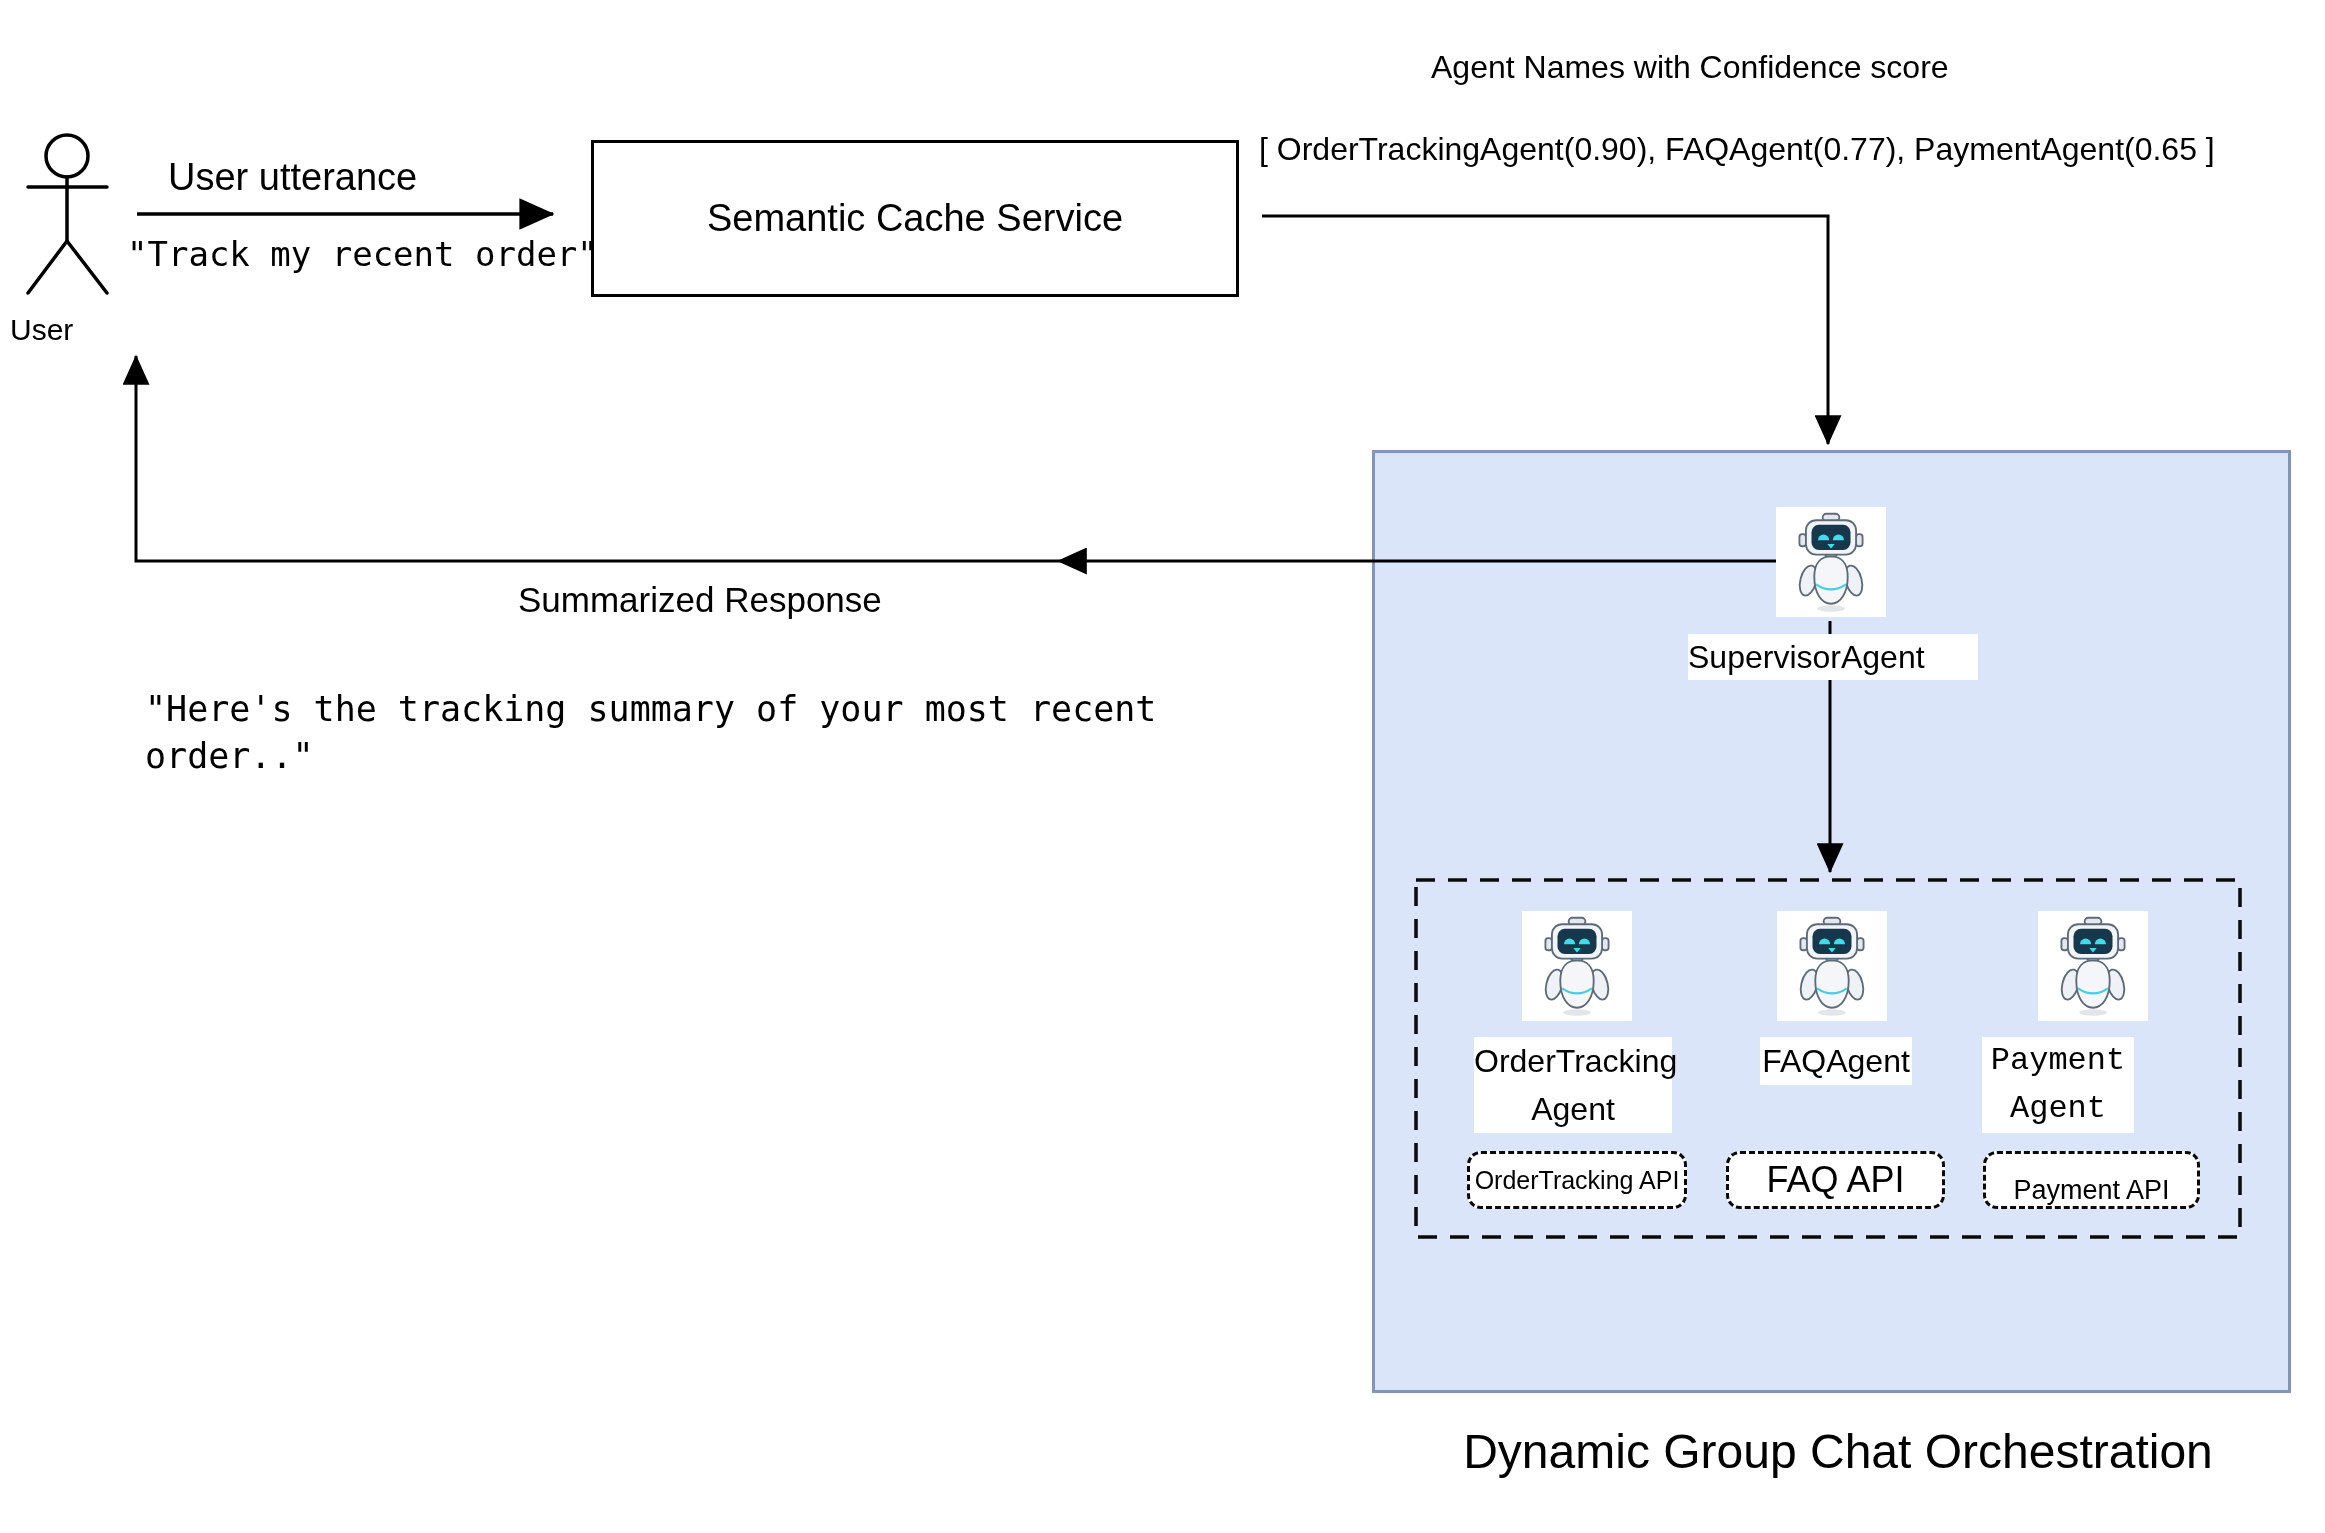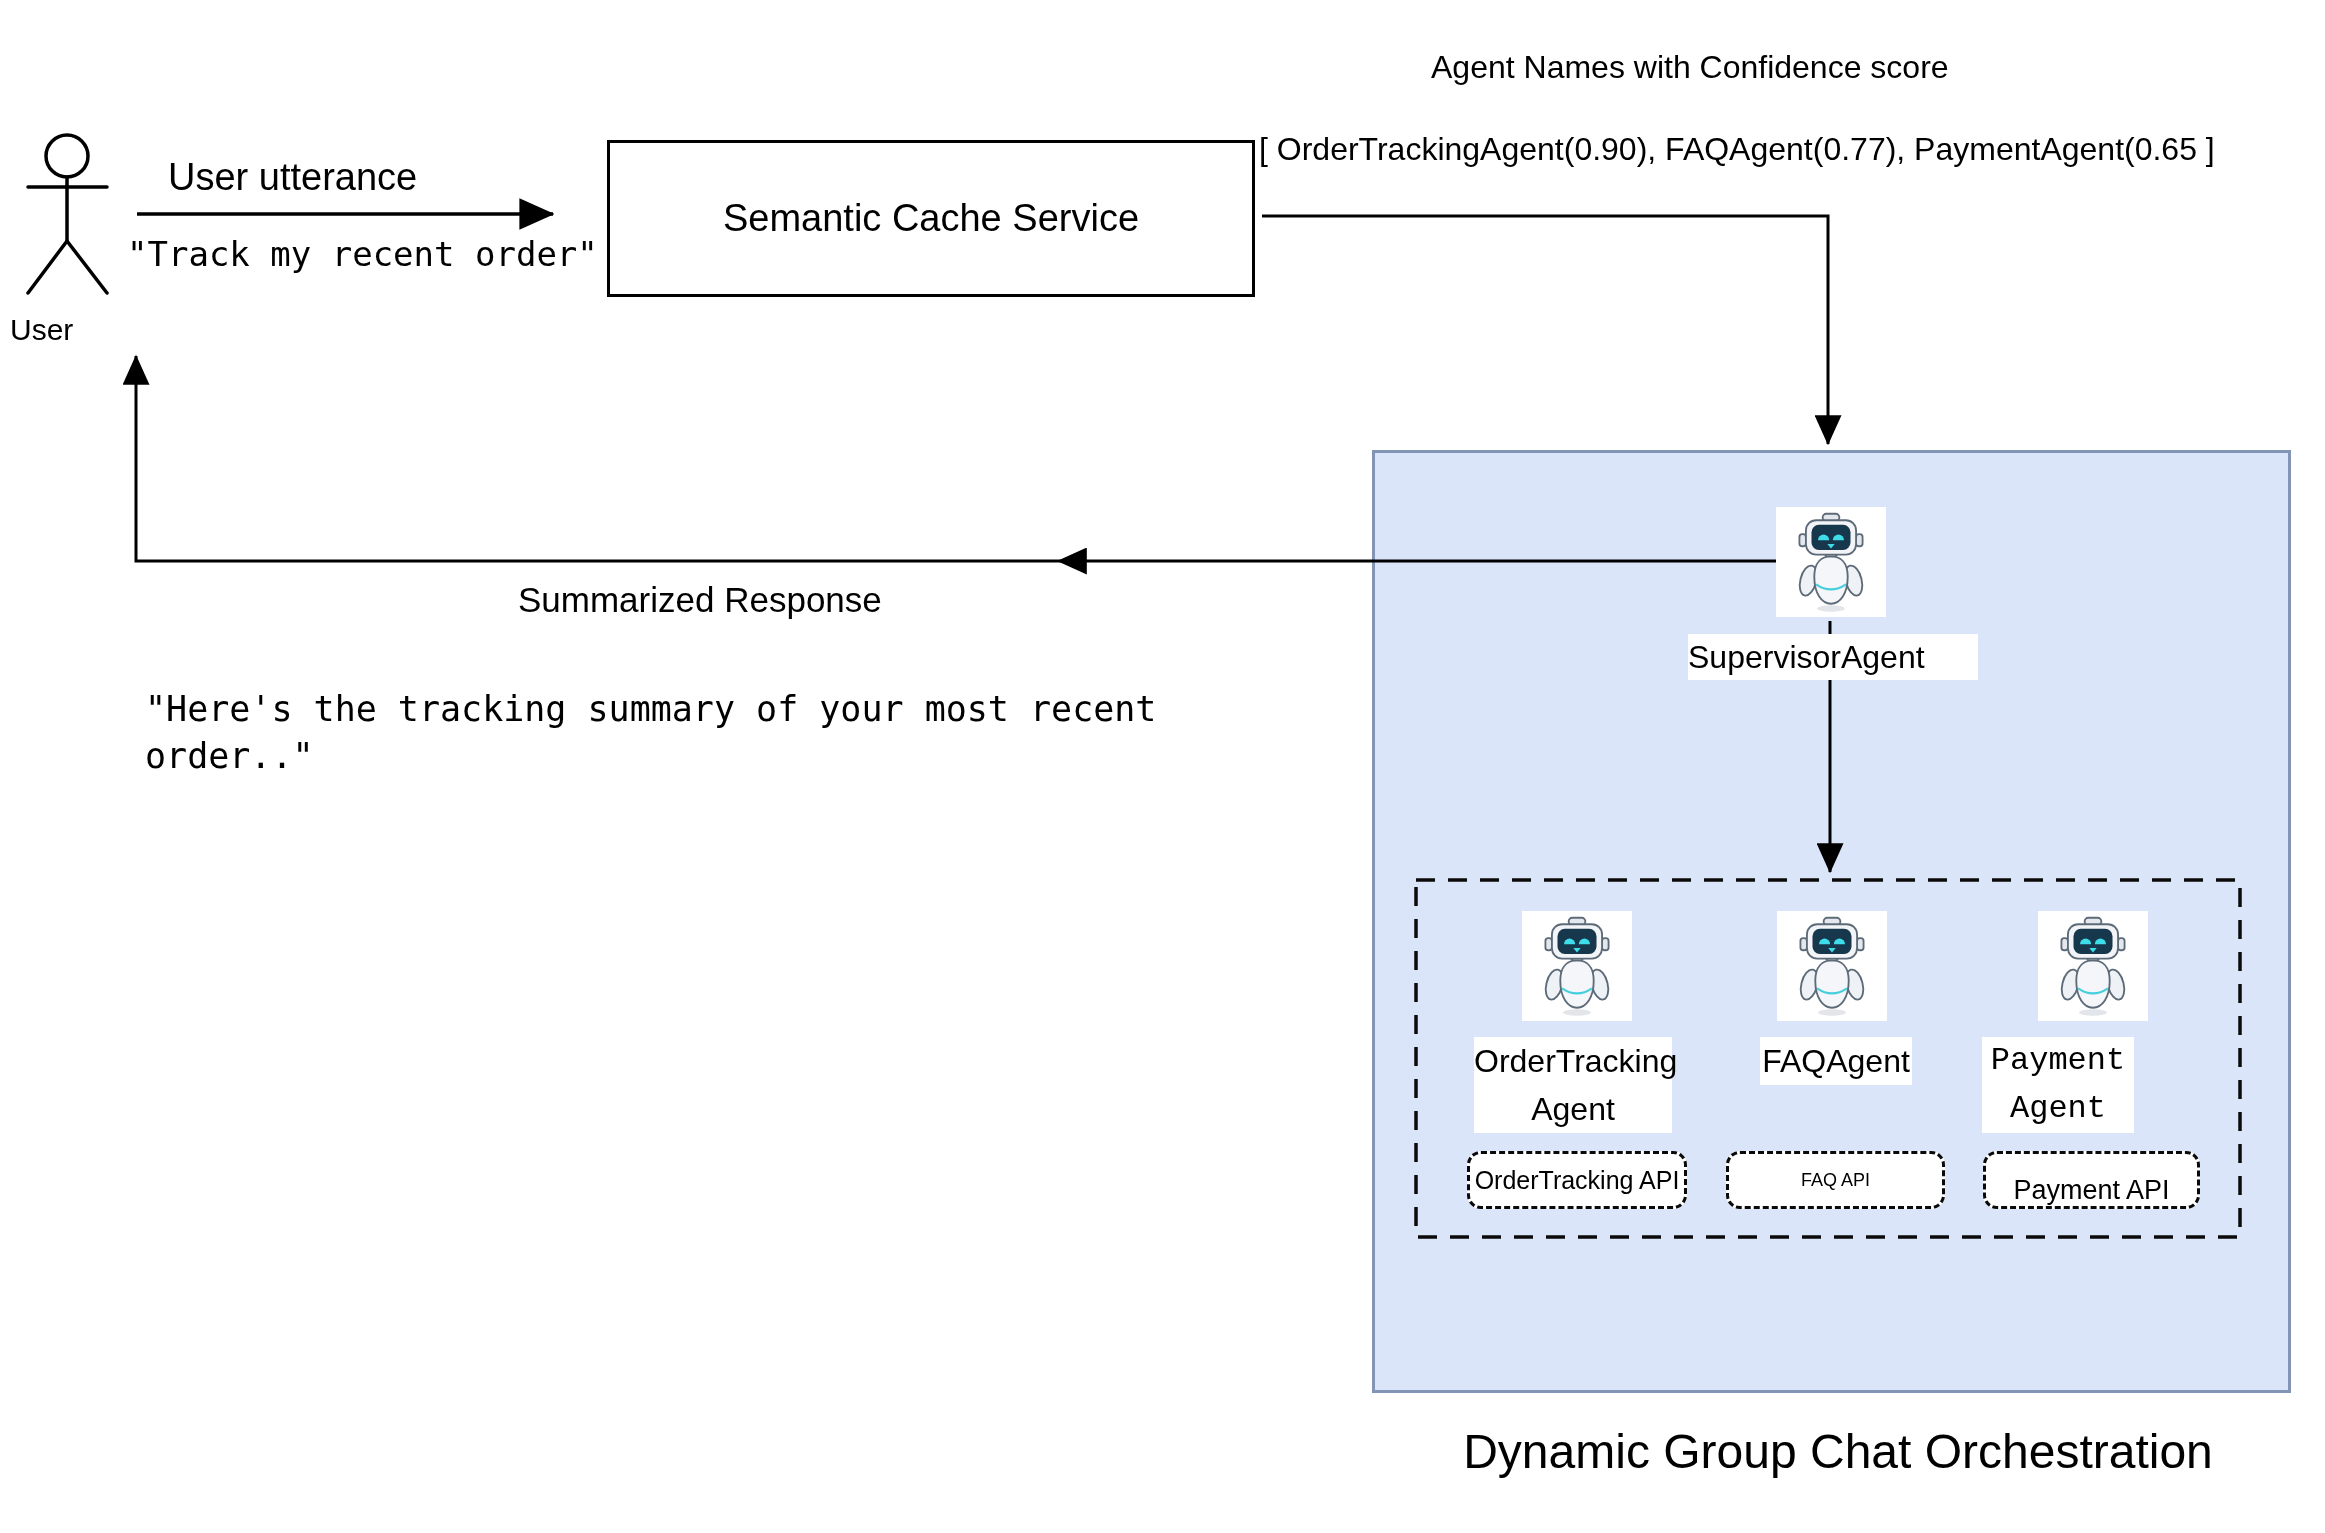--- a/index.html
+++ b/index.html
@@ -13,21 +13,21 @@
   }
   #overlay{position:absolute;left:0;top:0;width:2325px;height:1533px;z-index:2;pointer-events:none;}
   .panel{
     position:absolute;left:1372px;top:450px;width:919px;height:943px;
     background:#dbe5f9;border:3px solid #8395b5;box-sizing:border-box;z-index:1;
   }
   .label{position:absolute;z-index:3;text-align:left;line-height:1.35;}
   .whitebg{background:#ffffff;}
   .mono{font-family:"DejaVu Sans Mono", monospace;}
   .cache-box{
-    position:absolute;left:607px;top:140px;width:648px;height:157px;
+    position:absolute;left:591px;top:140px;width:648px;height:157px;
     background:#ffffff;border:3px solid #000;box-sizing:border-box;
     display:flex;align-items:center;justify-content:center;
     font-size:38px;z-index:3;
   }
   .robot-card{
     position:absolute;width:110px;height:110px;background:#ffffff;
     display:flex;align-items:center;justify-content:center;z-index:3;
   }
   .robot-card svg{width:96px;height:104px;}
   .api-box{
@@ -134,21 +134,21 @@
       </svg>
   </div>
 
   <div class="agent-label" style="left:1474px;width:198px;">OrderTracking Agent</div>
   <div class="agent-label" style="left:1760px;width:152px;">FAQAgent</div>
   <div class="agent-label" style="left:1982px;width:152px;font-family:Liberation Mono, monospace;">Payment Agent</div>
 
   <div class="api-box" style="left:1467px;width:220px;font-size:25px;">
     <span>OrderTracking API</span>
   </div>
-  <div class="api-box" style="left:1726px;width:219px;font-size:18px;">
+  <div class="api-box" style="left:1726px;width:219px;font-size:36px;">
     <span>FAQ API</span>
   </div>
   <div class="api-box" style="left:1983px;width:217px;font-size:27px;align-items:flex-end;">
     <span>Payment API</span>
   </div>
 
   <div class="big-title">Dynamic Group Chat Orchestration</div>
 
 </div>
 

